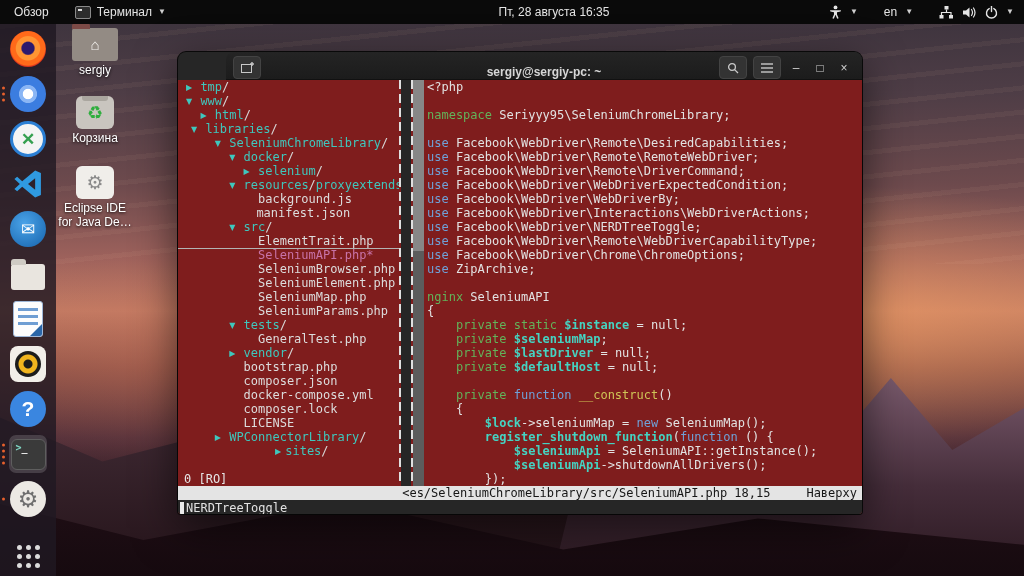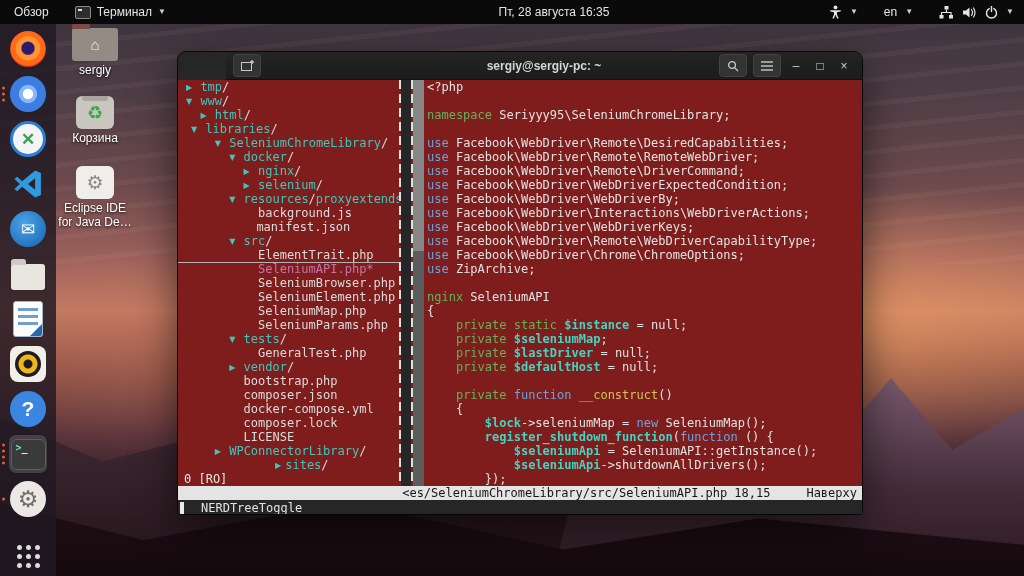--- a/index.html
+++ b/index.html
@@ -76,21 +76,21 @@
   .di-trash{width:38px;height:33px;background:#c9c5bf;border-radius:6px;display:flex;align-items:center;justify-content:center;position:relative;}
   .di-trash::before{content:"";position:absolute;top:0;left:6px;right:6px;height:5px;background:#aaa69f;border-radius:0 0 3px 3px;}
   .di-trash span{color:#2fae3e;font-size:18px;line-height:1;}
   .di-eclipse{width:38px;height:33px;background:#f0eeea;border-radius:6px;display:flex;align-items:center;justify-content:center;}
   .di-eclipse span{color:#8a8a8a;font-size:19px;line-height:1;}
 
   
   .window{position:absolute;left:178px;top:52px;width:684px;height:462px;border-radius:8px 8px 3px 3px;background:#262626;
     box-shadow:0 14px 44px rgba(0,0,0,.6),0 0 0 1px #0b0b0b;z-index:60;display:flex;flex-direction:column;}
   .titlebar{height:27px;flex:0 0 27px;border-radius:8px 8px 0 0;background:linear-gradient(#242424,#1c1c1c);
-    border-bottom:1px solid #111;display:flex;align-items:center;position:relative;color:#d6d6d6;margin-left:48px;}
+    border-bottom:1px solid #111;display:flex;align-items:flex-end;position:relative;color:#d6d6d6;margin-left:48px;}
   .tb-btn{width:26px;height:21px;border-radius:4px;background:#333;border:1px solid #434343;display:flex;align-items:center;justify-content:center;}
   .newtab-btn{margin-left:7px;}
   .win-title{position:absolute;left:0;right:0;text-align:center;font-weight:bold;font-size:12px;pointer-events:none;}
   .tb-controls{margin-left:auto;display:flex;align-items:center;gap:6px;margin-right:9px;}
   .win-glyph{width:18px;text-align:center;color:#cfcfcf;font-size:12px;}
 
   
   .term{flex:1;display:flex;flex-direction:column;font:12px/14px "DejaVu Sans Mono","Liberation Mono",monospace;
     color:#e2e2e2;border-radius:0 0 3px 3px;overflow:hidden;background:#7f1d1d;}
   .term-main{height:406px;flex:0 0 406px;display:flex;overflow:hidden;}
@@ -112,21 +112,21 @@
   .c-f{color:#e2e2e2;}
   .c-k{color:var(--keyword_blue,#6fa1d8);}
   .c-g{color:var(--keyword_green,#63b35a);}
   .c-v{color:var(--variable_teal,#45d3c2);font-weight:bold;}
   .c-y{color:var(--function_yellow,#cfc457);}
 
   .statusline{height:14px;flex:0 0 14px;background:var(--statusline_bg,#e4e4e4);color:#161616;display:flex;align-items:center;
     justify-content:flex-end;padding:0 5px;white-space:pre;}
   .statusline .pos{margin-left:7px;}
   .statusline .scrollpos{margin-left:36px;}
-  .cmdline{height:15px;flex:0 0 15px;background:#262626;display:flex;align-items:center;padding-left:2px;gap:15px;}
+  .cmdline{height:15px;flex:0 0 15px;background:#262626;display:flex;align-items:center;padding-left:2px;}
   .cmd-cursor{display:inline-block;width:4px;height:12px;background:#eaeaea;margin-right:2px;}
 </style>
 </head>
 <body>
 
 <div class="stage">
 
   <div class="desktop">
     <div class="clouds"></div>
     <div class="mtn mtn-snowy"></div>
@@ -302,21 +302,20 @@
     <div class="term">
       <div class="term-main">
         <div class="tree-pane">
           <div id="tree-rows">
               <div class="trow" style="padding-left: 8px;"><span class="arrow">▶</span><span class="dirname">tmp</span><span class="slash">/</span></div>
               <div class="trow" style="padding-left: 8px;"><span class="arrow">▼</span><span class="dirname">www</span><span class="slash">/</span></div>
               <div class="trow" style="padding-left: 22.4px;"><span class="arrow">▶</span><span class="dirname">html</span><span class="slash">/</span></div>
               <div class="trow" style="padding-left: 13px;"><span class="arrow">▼</span><span class="dirname">libraries</span><span class="slash">/</span></div>
               <div class="trow" style="padding-left: 36.8px;"><span class="arrow">▼</span><span class="dirname">SeleniumChromeLibrary</span><span class="slash">/</span></div>
               <div class="trow" style="padding-left: 51.2px;"><span class="arrow">▼</span><span class="dirname">docker</span><span class="slash">/</span></div>
-              <div class="trow" style="padding-left: 65.6px;"><span class="arrow">▶</span><span class="dirname">nginx</span><span class="slash">/</span></div>
               <div class="trow" style="padding-left: 65.6px;"><span class="arrow">▶</span><span class="dirname">selenium</span><span class="slash">/</span></div>
               <div class="trow" style="padding-left: 51.2px;"><span class="arrow">▼</span><span class="dirname">resources</span><span class="slash">/</span><span class="dirname">proxyextends</span></div>
               <div class="trow" style="padding-left: 65.6px;"><span class="arrow"></span><span class="filename">background.js</span></div>
               <div class="trow" style="padding-left: 64px;"><span class="arrow"></span><span class="filename">manifest.json</span></div>
               <div class="trow" style="padding-left: 51.2px;"><span class="arrow">▼</span><span class="dirname">src</span><span class="slash">/</span></div>
               <div class="trow" style="padding-left: 65.6px;"><span class="arrow"></span><span class="filename">ElementTrait.php</span></div>
               <div class="trow sel" style="padding-left: 65.6px;"><span class="arrow"></span><span class="selfile">SeleniumAPI.php*</span></div>
               <div class="trow" style="padding-left: 65.6px;"><span class="arrow"></span><span class="filename">SeleniumBrowser.php</span></div>
               <div class="trow" style="padding-left: 65.6px;"><span class="arrow"></span><span class="filename">SeleniumElement.php</span></div>
               <div class="trow" style="padding-left: 65.6px;"><span class="arrow"></span><span class="filename">SeleniumMap.php</span></div>
@@ -345,21 +344,21 @@
               <div class="cline"><span class="c-f">&lt;?php</span></div>
               <div class="cline"></div>
               <div class="cline"><span class="c-g">namespace</span><span class="c-f"> Seriyyy95\SeleniumChromeLibrary;</span></div>
               <div class="cline"></div>
               <div class="cline"><span class="c-k">use</span><span class="c-f"> Facebook\WebDriver\Remote\DesiredCapabilities;</span></div>
               <div class="cline"><span class="c-k">use</span><span class="c-f"> Facebook\WebDriver\Remote\RemoteWebDriver;</span></div>
               <div class="cline"><span class="c-k">use</span><span class="c-f"> Facebook\WebDriver\Remote\DriverCommand;</span></div>
               <div class="cline"><span class="c-k">use</span><span class="c-f"> Facebook\WebDriver\WebDriverExpectedCondition;</span></div>
               <div class="cline"><span class="c-k">use</span><span class="c-f"> Facebook\WebDriver\WebDriverBy;</span></div>
               <div class="cline"><span class="c-k">use</span><span class="c-f"> Facebook\WebDriver\Interactions\WebDriverActions;</span></div>
-              <div class="cline"><span class="c-k">use</span><span class="c-f"> Facebook\WebDriver\WebDriverKeys;</span></div>
+              <div class="cline"><span class="c-k">use</span><span class="c-f"> Facebook\WebDriver\NERDTreeToggle;</span></div>
               <div class="cline"><span class="c-k">use</span><span class="c-f"> Facebook\WebDriver\Remote\WebDriverCapabilityType;</span></div>
               <div class="cline"><span class="c-k">use</span><span class="c-f"> Facebook\WebDriver\Chrome\ChromeOptions;</span></div>
               <div class="cline"><span class="c-k">use</span><span class="c-f"> ZipArchive;</span></div>
               <div class="cline"></div>
               <div class="cline"><span class="c-g">nginx</span><span class="c-f"> SeleniumAPI</span></div>
               <div class="cline"><span class="c-f">{</span></div>
               <div class="cline"><span class="c-f">    </span><span class="c-g">private static</span><span class="c-f"> </span><span class="c-v">$instance</span><span class="c-f"> = null;</span></div>
               <div class="cline"><span class="c-f">    </span><span class="c-g">private</span><span class="c-f"> </span><span class="c-v">$seleniumMap</span><span class="c-f">;</span></div>
               <div class="cline"><span class="c-f">    </span><span class="c-g">private</span><span class="c-f"> </span><span class="c-v">$lastDriver</span><span class="c-f"> = null;</span></div>
               <div class="cline"><span class="c-f">    </span><span class="c-g">private</span><span class="c-f"> </span><span class="c-v">$defaultHost</span><span class="c-f"> = null;</span></div>

